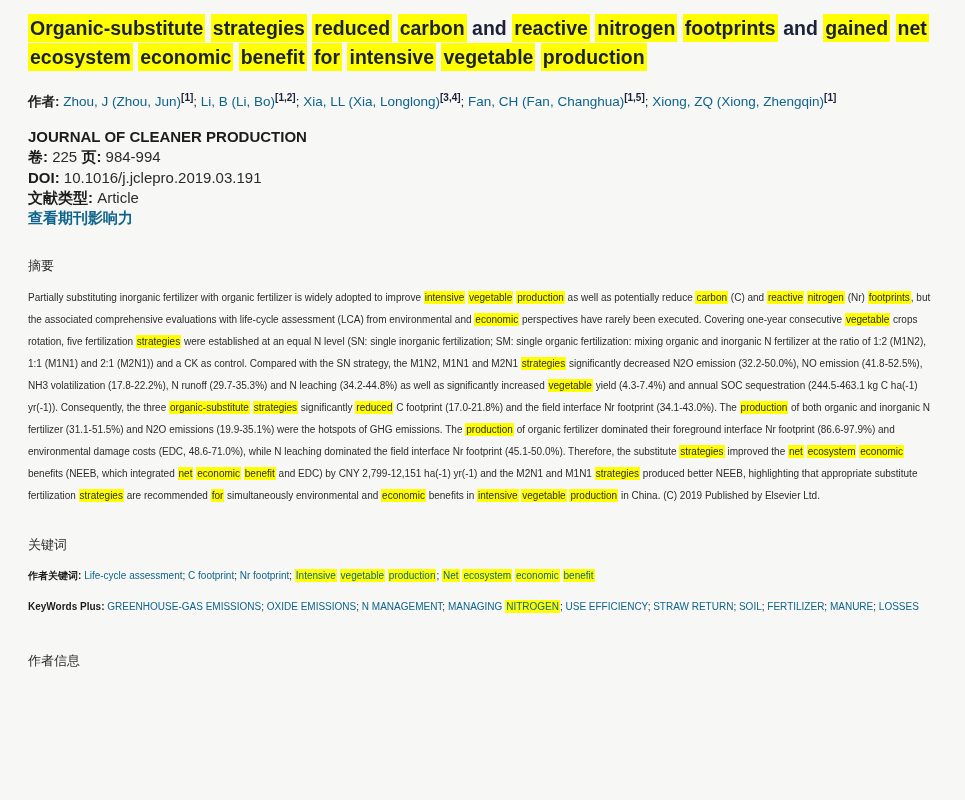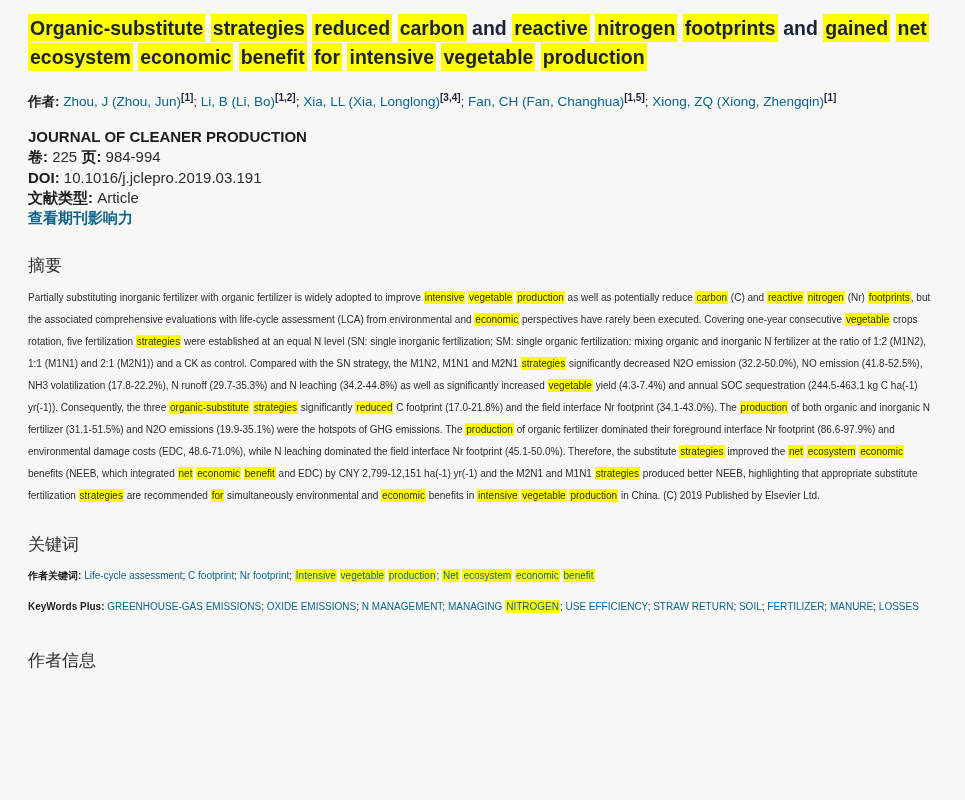--- a/index.html
+++ b/index.html
@@ -51,21 +51,21 @@
   }
 
   .journal-block{margin-top:15px;}
   .journal-block p{margin:0;font-size:15px;line-height:20.3px;}
   .jname{font-weight:bold;color:#1c1c1c;}
   .jlabel{font-weight:bold;color:#1c1c1c;}
   .jval{color:var(--text);}
   .impact a{font-weight:bold;}
 
   h2.sec{
-    font-size:17px;
+    font-size:13px;
     font-weight:400;
     color:#2e2e2e;
     margin:25px 0 0 0;
     line-height:25px;
   }
   h2.sec-authorinfo{margin-top:30px;}
 
   .abstract{
     margin:9px 0 0 0;
     width:908px;

